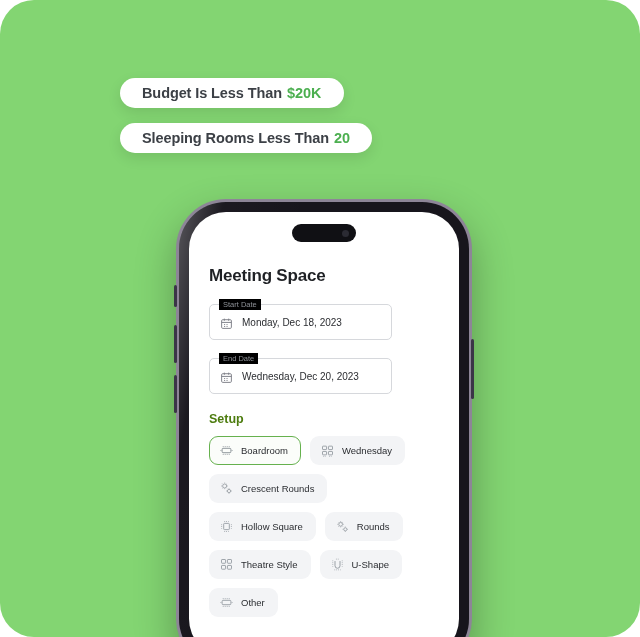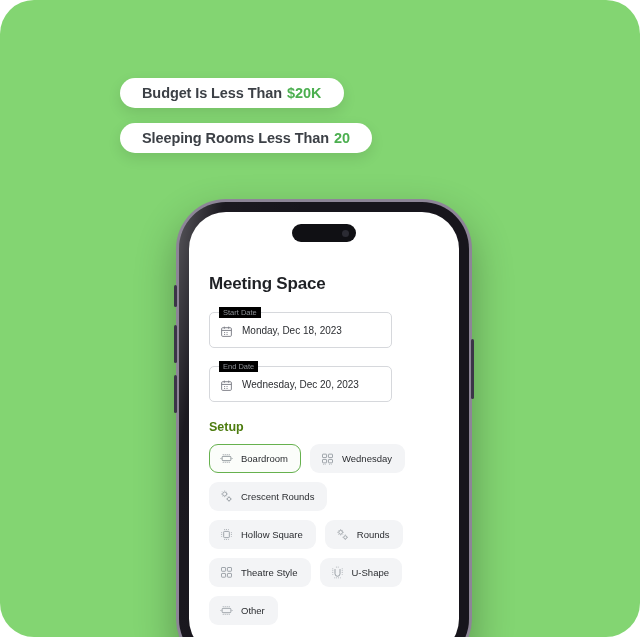--- a/index.html
+++ b/index.html
@@ -99,23 +99,22 @@
   .btn-silent { left: -2px; top: 86px;  width: 3px; height: 22px; }
   .btn-volup  { left: -2px; top: 126px; width: 3px; height: 38px; }
   .btn-voldn  { left: -2px; top: 176px; width: 3px; height: 38px; }
   .btn-power  { right: -2px; top: 140px; width: 3px; height: 60px; }
 
   
   .screen-inner {
     position: absolute;
     left: 0; top: 0;
     width: 223px;
-    padding: 38px 20px 0 20px;
+    padding: 54px 20px 0 20px;
     box-sizing: border-box;
-    margin-top: 24px;
   }
   .page-title {
     font-size: 17px;
     font-weight: bold;
     color: #1f2125;
     letter-spacing: -0.2px;
     margin: 0 0 18px 0;
   }
 
   

